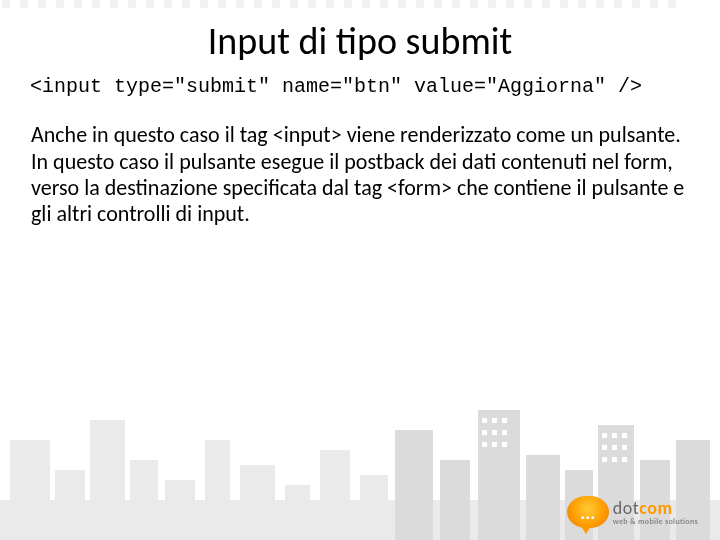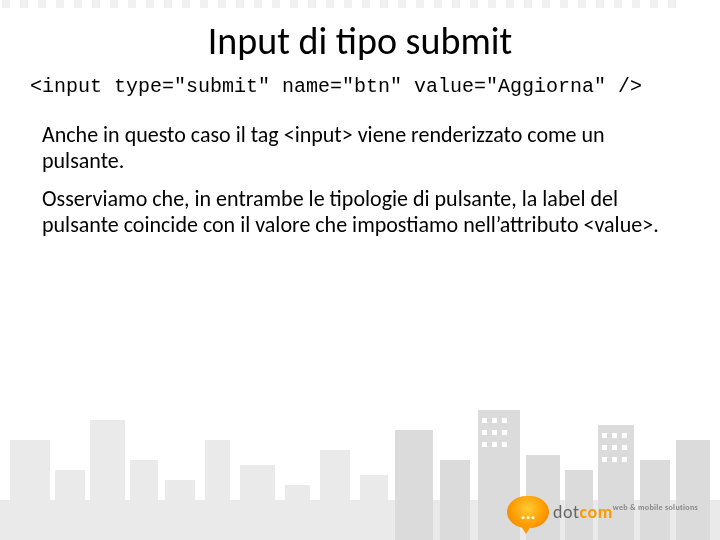--- a/index.html
+++ b/index.html
@@ -61,21 +61,21 @@
     font-size: 20px;
     color: #000;
     white-space: pre;
   }
   .body-text {
     font-size: 22px;
     line-height: 1.18;
     color: #000;
   }
   .body-text p {
-    margin: 12px;
+    margin: 1px;
   }
   .logo {
     position: absolute;
     right: 22px;
     bottom: 12px;
     z-index: 2;
     display: flex;
     align-items: center;
     gap: 4px;
   }
@@ -98,21 +98,21 @@
     bottom: -6px;
     left: 14px;
     width: 0;
     height: 0;
     border-left: 5px solid transparent;
     border-right: 5px solid transparent;
     border-top: 8px solid #ff9900;
   }
   .logo .word {
     display: flex;
-    flex-direction: row;
+    flex-direction: column;
     line-height: 1;
   }
   .logo .brand {
     font-size: 18px;
     color: #666;
     letter-spacing: 0.5px;
   }
   .logo .brand b {
     color: #ff9900;
     font-weight: 700;
@@ -216,21 +216,21 @@
   </svg>
 </div>
 
 <div class="content">
   <h1 class="title">Input di tipo submit</h1>
 
   <pre class="code">&lt;input type="submit" name="btn" value="Aggiorna" /&gt;</pre>
 
   <div class="body-text">
     <p>Anche in questo caso il tag &lt;input&gt; viene renderizzato come un pulsante.</p>
-    <p>Osserviamo che, in entrambe le tipologie di pulsante, la label del pulsante coincide con il valore che impostiamo nell’attributo &lt;value&gt;.</p>
+    <p>In questo caso il pulsante esegue il postback dei dati contenuti nel form, verso la destinazione specificata dal tag &lt;form&gt; che contiene il pulsante e gli altri controlli di input.</p>
   </div>
 </div>
 
 <div class="logo">
   <div class="bubble">...</div>
   <div class="word">
     <span class="brand"><span>dot</span><b>com</b></span>
     <span class="tag">web &amp; mobile solutions</span>
   </div>
 </div>

